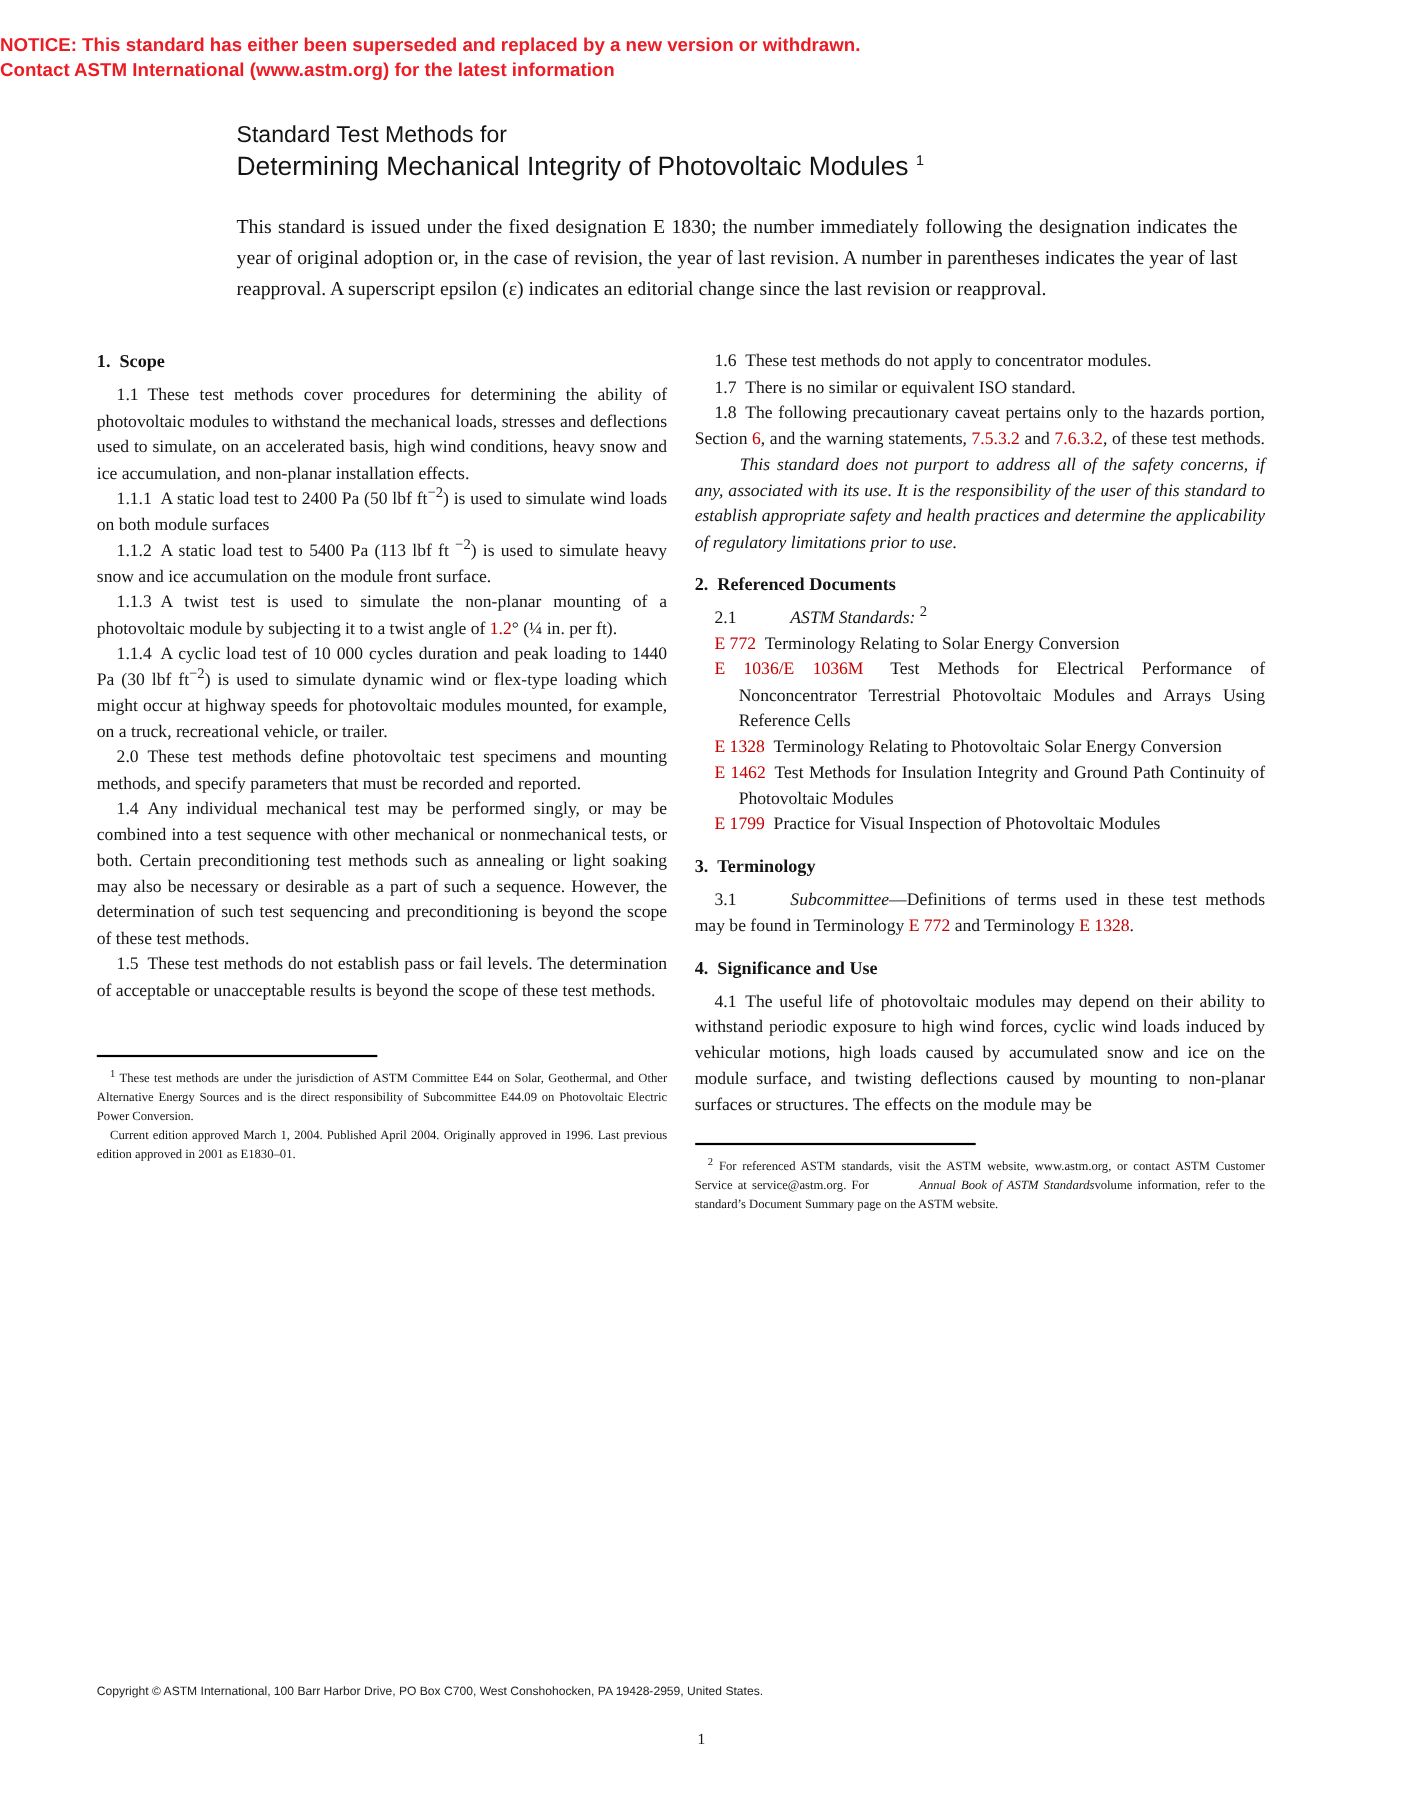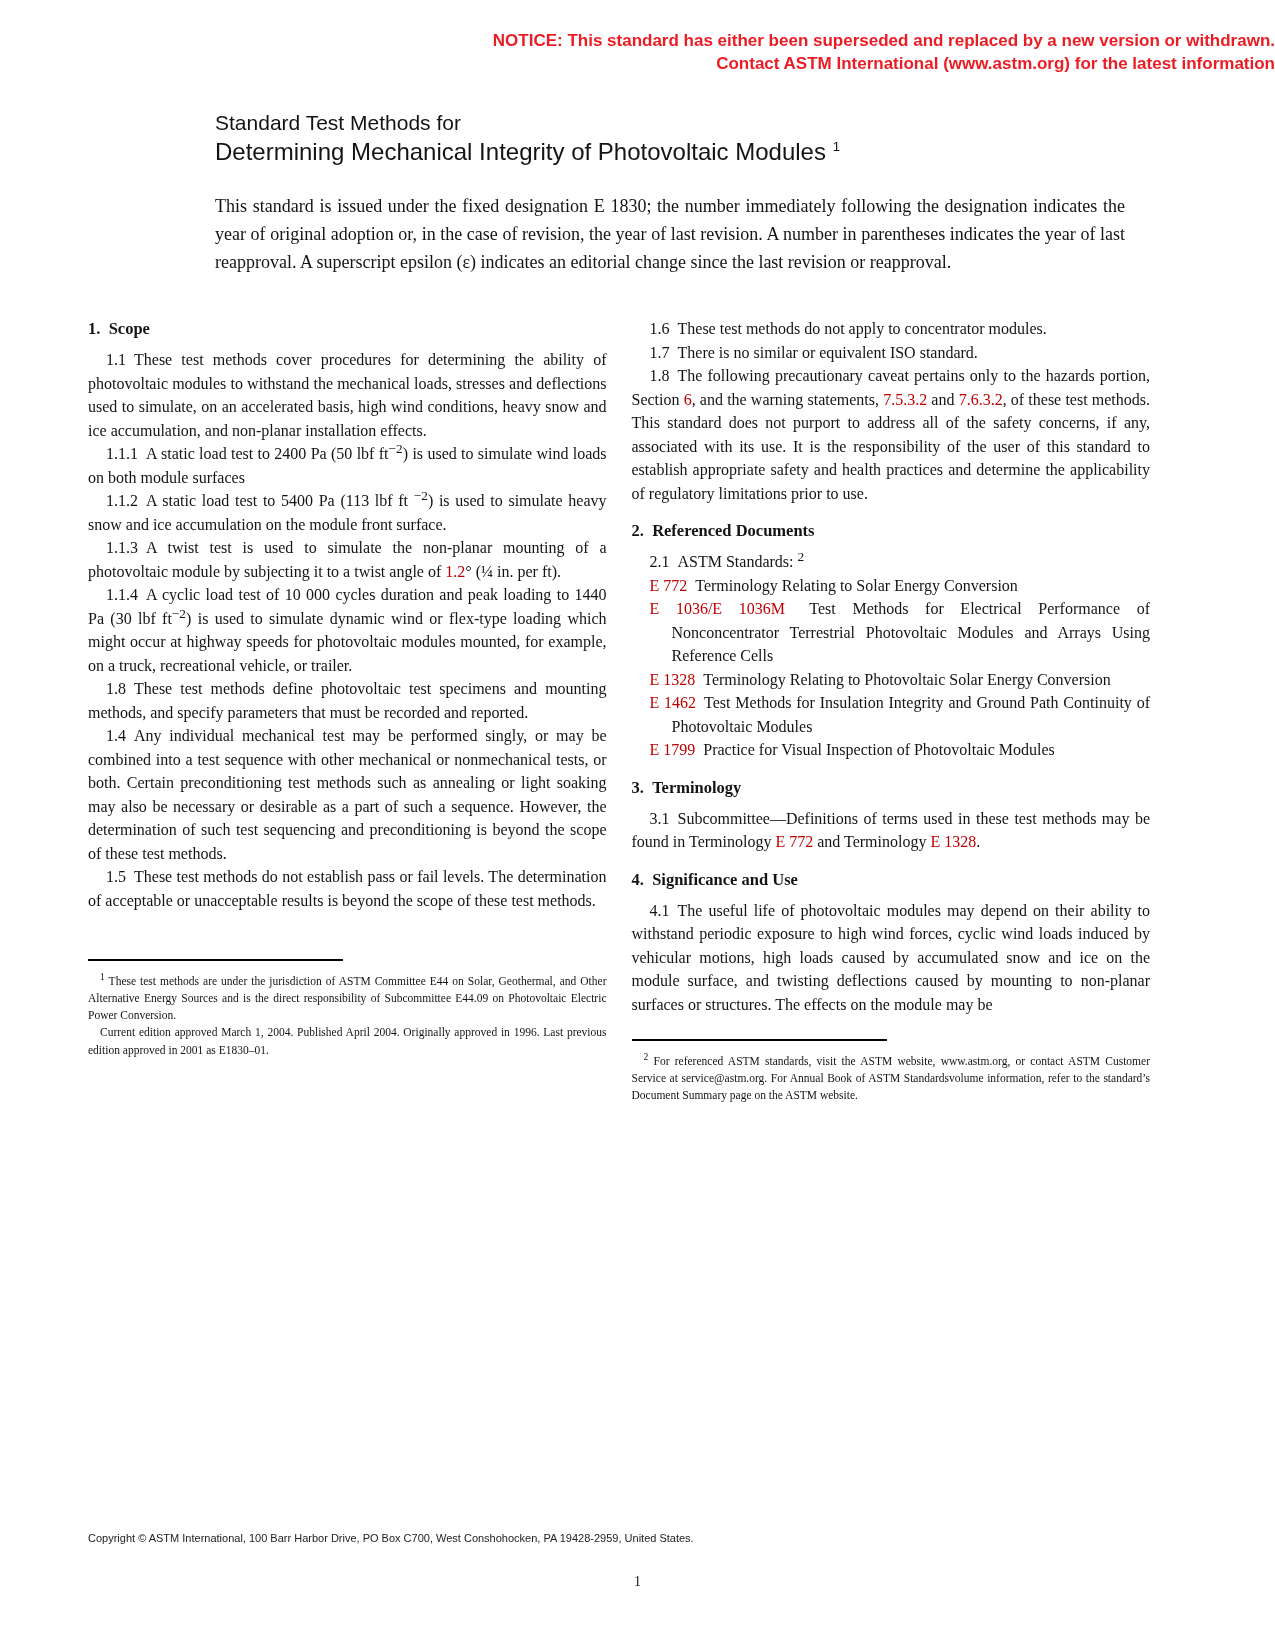--- a/index.html
+++ b/index.html
@@ -12,21 +12,21 @@
     position:relative;
     width:1275px;height:1650px;
     background:#fff;
     color:var(--ink);
     font-family:"Liberation Serif", serif;
     overflow:hidden;
   }
   
   .notice{
     padding-top:30px;
-    text-align:right;
+    text-align:left;
     color:var(--notice-red);
     font-family:"Liberation Sans", sans-serif;
     font-weight:bold;
     font-size:17px;
     line-height:1.35;
   }
   
   .header{
     margin:18px 0 0 88px;
     display:flex;
@@ -84,21 +84,21 @@
   }
   .col p.para{text-indent:18px;}
   .col p.ref{padding-left:40px;text-indent:-22px;}
   .col h3.heading{
     font-size:16.5px;
     margin:16px 0 9px 0;
     font-weight:bold;
   }
   .col-body > h3.heading:first-child{margin-top:2px;}
   .red{color:var(--link-red);}
-  .italic{}
+  .italic{font-style:italic;margin-left:41px;}
   sup{line-height:0;}
   
   .footnote{margin-top:46px;}
   .footnote.fn-right{margin-top:22px;}
   .fn-rule{
     width:255px;
     border-top:2px solid #000;
     margin-bottom:12px;
   }
   .footnote p.para{
@@ -146,21 +146,21 @@
 
   <div class="columns">
     <div class="col">
       <div class="col-body">
           <h3 class="heading">1. Scope</h3>
           <p class="para"><span>1.1 These test methods cover procedures for determining the ability of photovoltaic modules to withstand the mechanical loads, stresses and deflections used to simulate, on an accelerated basis, high wind conditions, heavy snow and ice accumulation, and non-planar installation effects.</span></p>
           <p class="para"><span>1.1.1 A static load test to 2400 Pa (50 lbf ft</span><sup>−2</sup><span>) is used to simulate wind loads on both module surfaces</span></p>
           <p class="para"><span>1.1.2 A static load test to 5400 Pa (113 lbf ft </span><sup>−2</sup><span>) is used to simulate heavy snow and ice accumulation on the module front surface.</span></p>
           <p class="para"><span>1.1.3 A twist test is used to simulate the non-planar mounting of a photovoltaic module by subjecting it to a twist angle of </span><span class="red">1.2</span><span>° (¼ in. per ft).</span></p>
           <p class="para"><span>1.1.4 A cyclic load test of 10 000 cycles duration and peak loading to 1440 Pa (30 lbf ft</span><sup>−2</sup><span>) is used to simulate dynamic wind or flex-type loading which might occur at highway speeds for photovoltaic modules mounted, for example, on a truck, recreational vehicle, or trailer.</span></p>
-          <p class="para"><span>1.8 These test methods define photovoltaic test specimens and mounting methods, and specify parameters that must be recorded and reported.</span></p>
+          <p class="para"><span>2.0 These test methods define photovoltaic test specimens and mounting methods, and specify parameters that must be recorded and reported.</span></p>
           <p class="para"><span>1.4 Any individual mechanical test may be performed singly, or may be combined into a test sequence with other mechanical or nonmechanical tests, or both. Certain preconditioning test methods such as annealing or light soaking may also be necessary or desirable as a part of such a sequence. However, the determination of such test sequencing and preconditioning is beyond the scope of these test methods.</span></p>
           <p class="para"><span>1.5 These test methods do not establish pass or fail levels. The determination of acceptable or unacceptable results is beyond the scope of these test methods.</span></p>
         </div>
       <div class="footnote fn-left">
         <div class="fn-rule"></div>
         <div>
             <p class="para"><sup>1</sup><span> These test methods are under the jurisdiction of ASTM Committee E44 on Solar, Geothermal, and Other Alternative Energy Sources and is the direct responsibility of Subcommittee E44.09 on Photovoltaic Electric Power Conversion.</span></p>
             <p class="para"><span>Current edition approved March 1, 2004. Published April 2004. Originally approved in 1996. Last previous edition approved in 2001 as E1830–01.</span></p>
           </div>
       </div>

